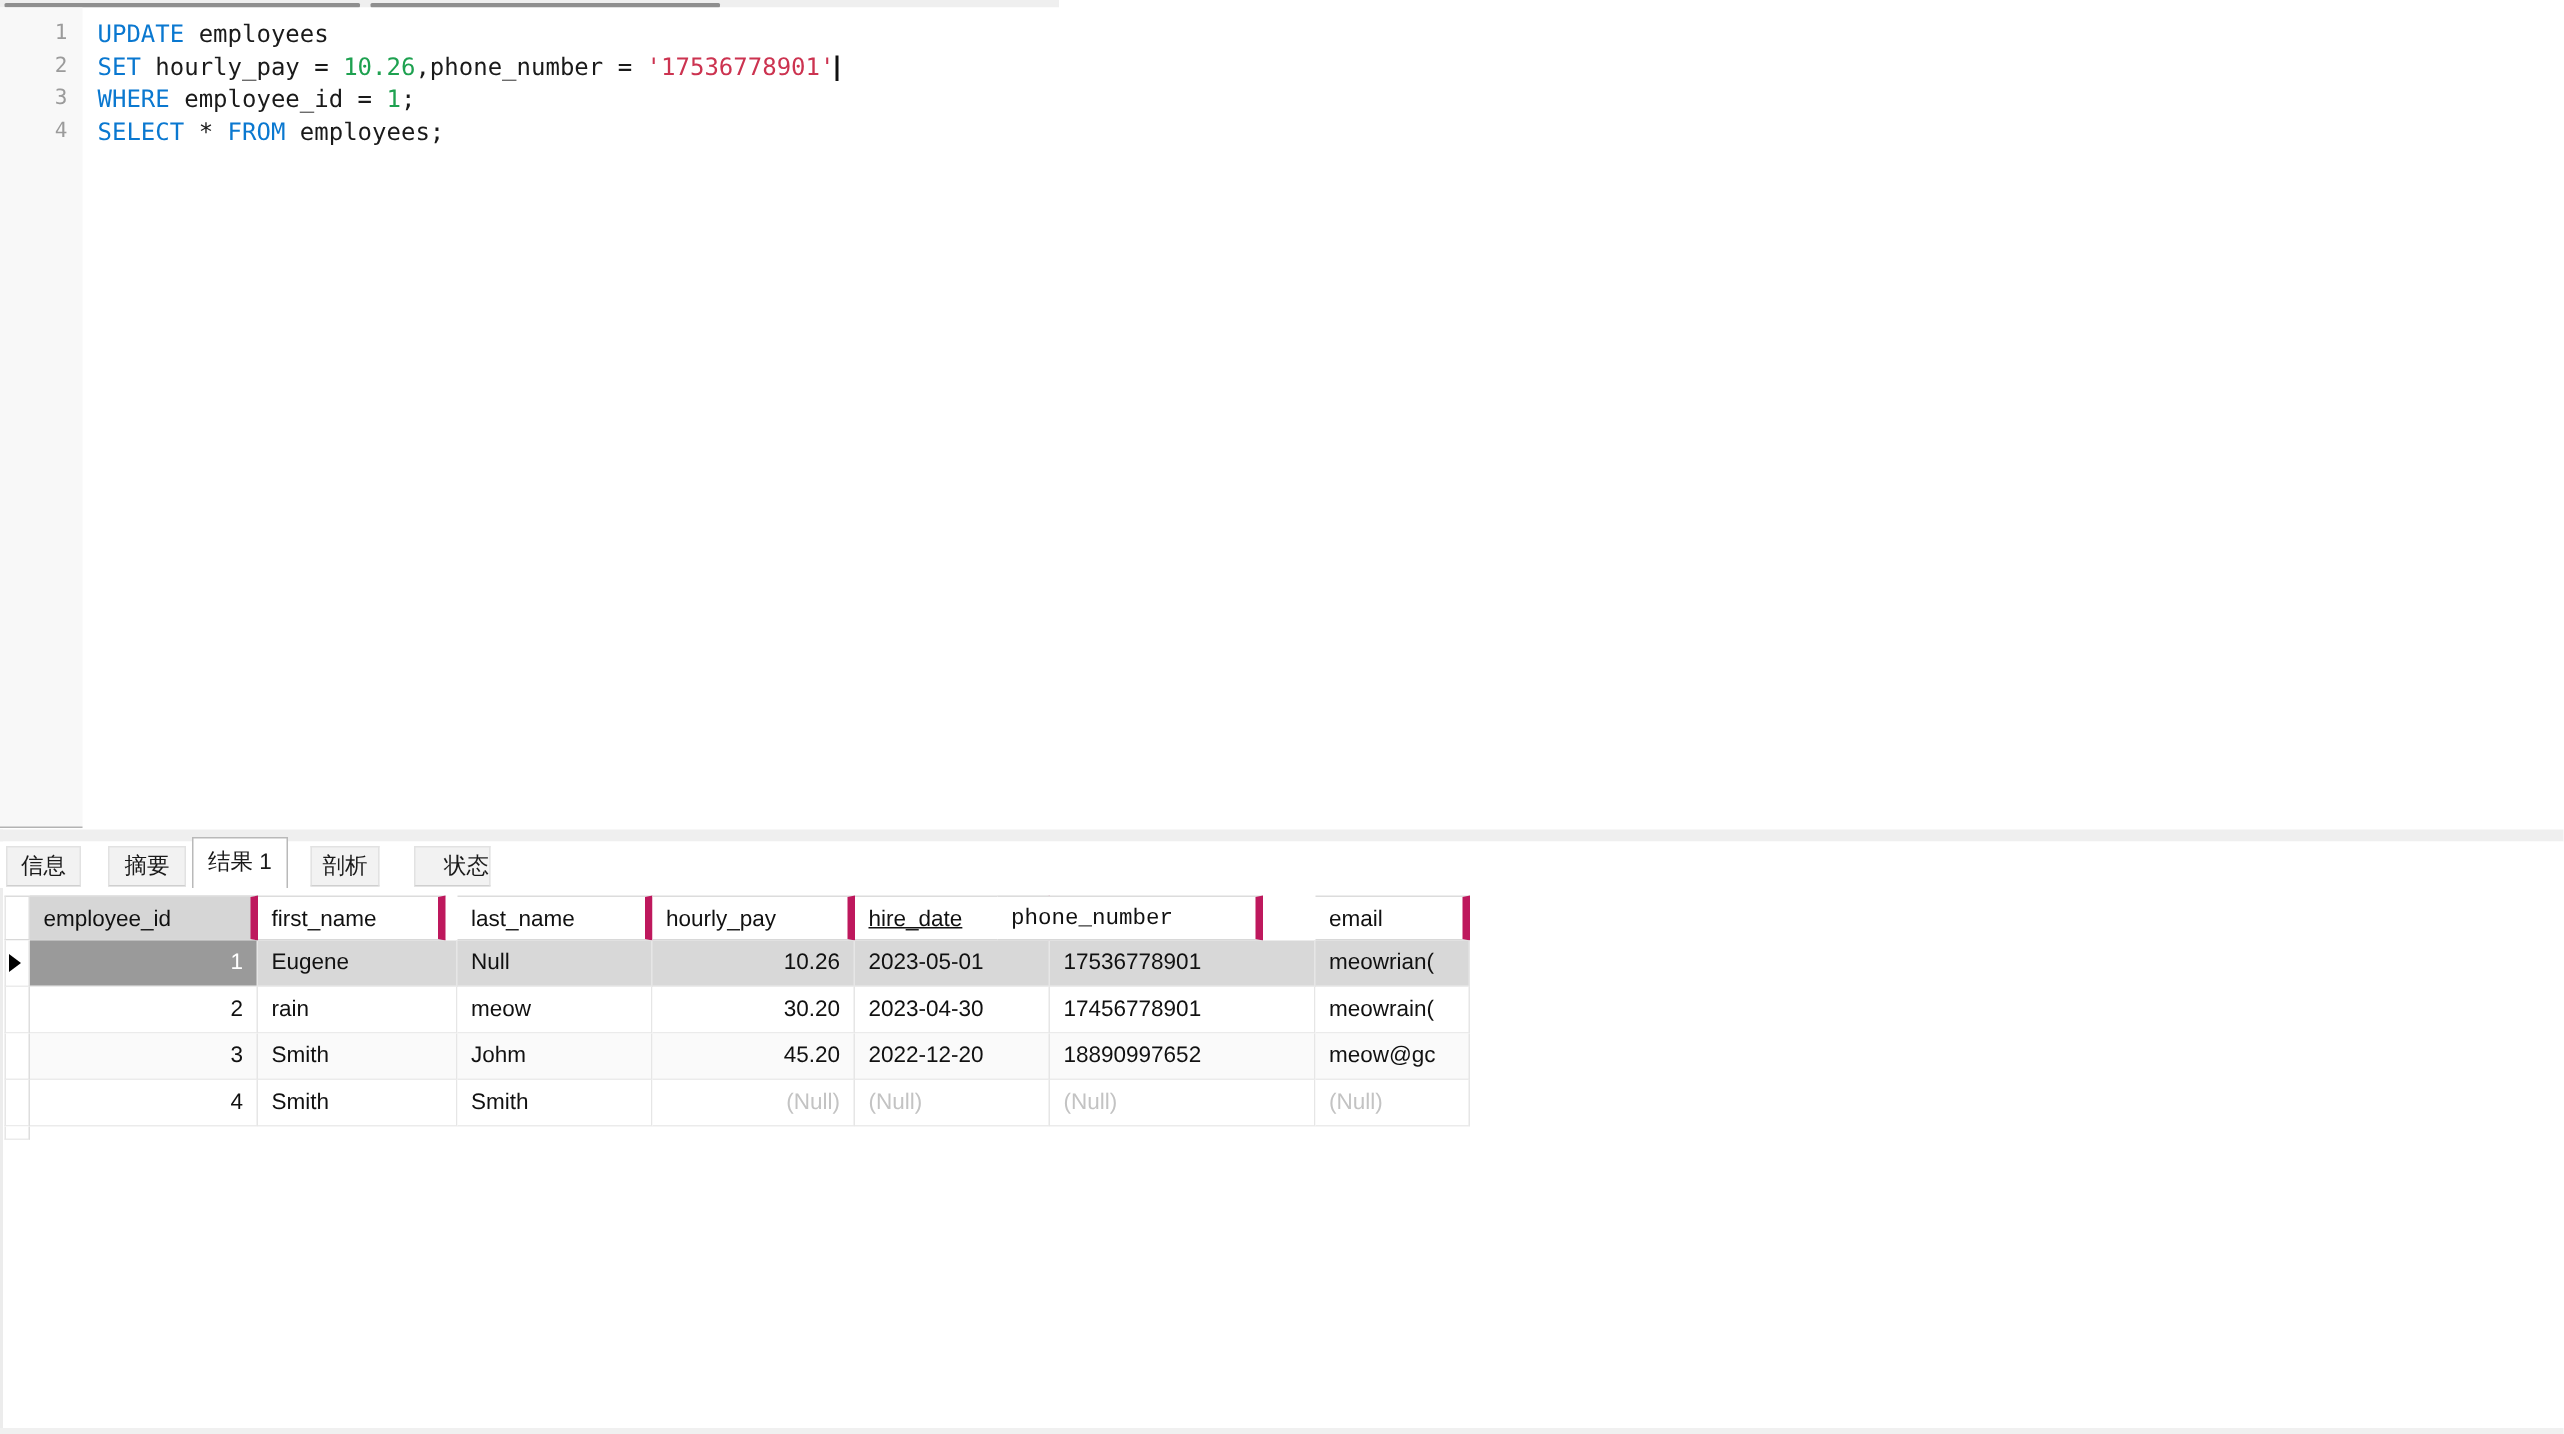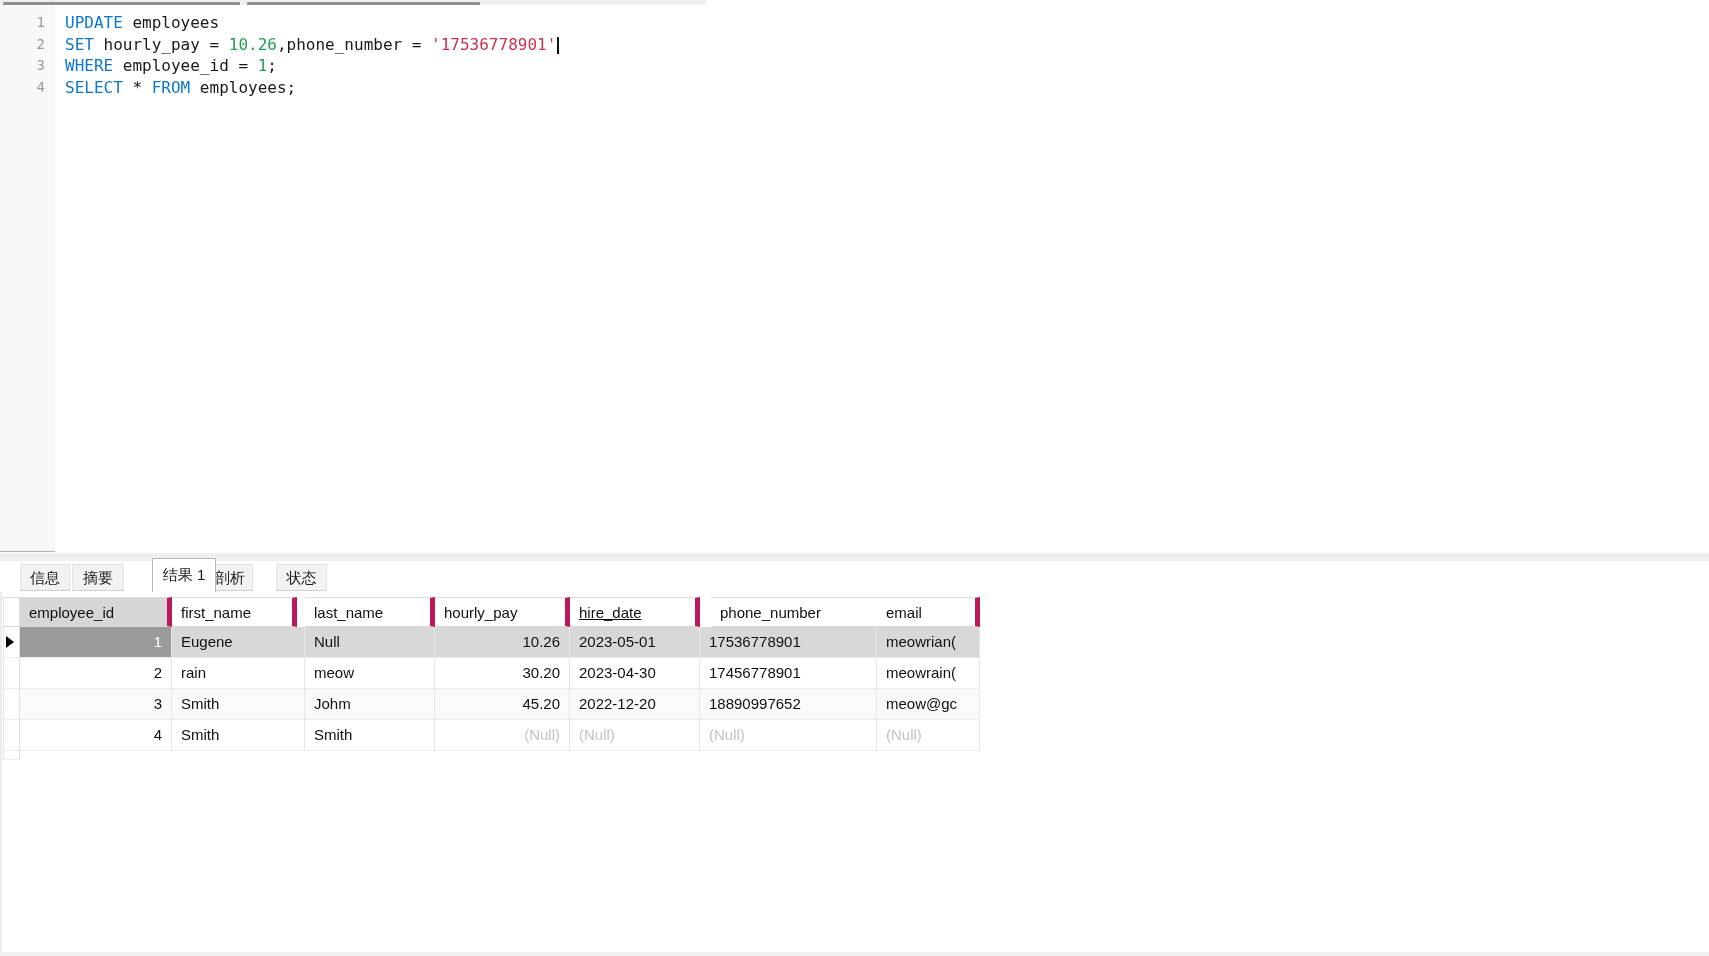--- a/index.html
+++ b/index.html
@@ -82,36 +82,36 @@
       <div class="line-num" style="top: 28.5px;">2</div>
       <div class="line-num" style="top: 50px;">3</div>
       <div class="line-num" style="top: 71.5px;">4</div>
     </div>
   <div id="code"><div class="code-line"><span class="tok-kw">UPDATE</span><span class="tok-plain"> employees</span></div><div class="code-line"><span class="tok-kw">SET</span><span class="tok-plain"> hourly_pay = </span><span class="tok-num">10.26</span><span class="tok-plain">,phone_number = </span><span class="tok-str">'17536778901'</span><span class="caret"></span></div><div class="code-line"><span class="tok-kw">WHERE</span><span class="tok-plain"> employee_id = </span><span class="tok-num">1</span><span class="tok-plain">;</span></div><div class="code-line"><span class="tok-kw">SELECT</span><span class="tok-plain"> * </span><span class="tok-kw">FROM</span><span class="tok-plain"> employees;</span></div></div>
 </div>
 
 <div class="abs" id="splitter"></div>
 
 <div class="abs" id="result-tabbar">
-    <div class="rtab" style="left: 20px; width: 50px;">信息</div>
+    <div class="rtab" style="left: 4px; width: 50px;">信息</div>
     <div class="rtab" style="left: 72px; width: 52px;">摘要</div>
-    <div class="rtab active" style="left: 152px; width: 64px;">结果 1</div>
+    <div class="rtab active" style="left: 128px; width: 64px;">结果 1</div>
     <div class="rtab" style="left: 207px; width: 46px;">剖析</div>
-    <div class="rtab" style="left: 276px; width: 51px;">状态</div>
+    <div class="rtab" style="left: 276px; width: 51px; text-align: right;">状态</div>
   </div>
 
 <div class="abs" id="grid">
     <div class="grid-row hdr" style="top: 0px; height: 30px;">
       <div class="cell marker" style="left: 0px; width: 17px;"></div>
       <div class="cell col-sel" style="left: 17px; width: 152px;">employee_id</div>
       <div class="cell" style="left: 169px; width: 125px;">first_name</div>
       <div class="cell" style="left: 302px; width: 130px;">last_name</div>
       <div class="cell" style="left: 432px; width: 135px;">hourly_pay</div>
       <div class="cell" style="left: 567px; width: 130px; text-decoration: underline;">hire_date</div>
-      <div class="cell" style="left: 708px; width: 177px;">phone_number</div>
+      <div class="cell" style="left: 662px; width: 177px; font-family: Liberation Mono, monospace;">phone_number</div>
       <div class="cell" style="left: 874px; width: 103px;">email</div>
     </div>
     <div class="grid-row row-sel" style="top: 30px; height: 31px;">
       <div class="cell marker" style="left: 0px; width: 17px;">
         <div class="tri"></div>
       </div>
       <div class="cell al-r cell-focus" style="left: 17px; width: 152px;">1</div>
       <div class="cell" style="left: 169px; width: 133px;">Eugene</div>
       <div class="cell" style="left: 302px; width: 130px;">Null</div>
       <div class="cell al-r" style="left: 432px; width: 135px;">10.26</div>

